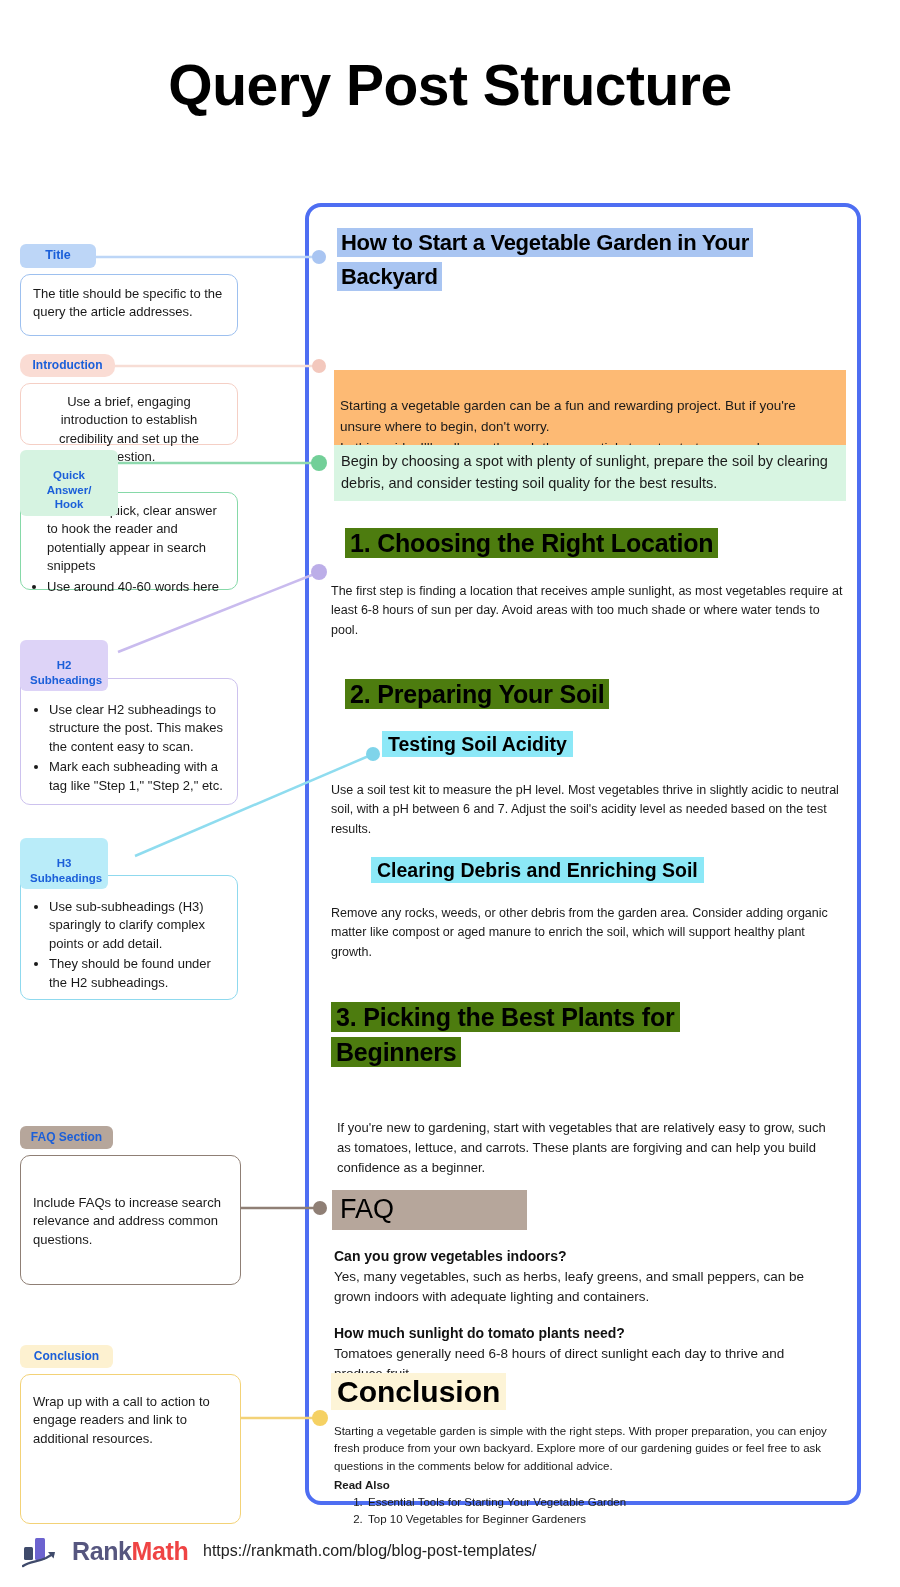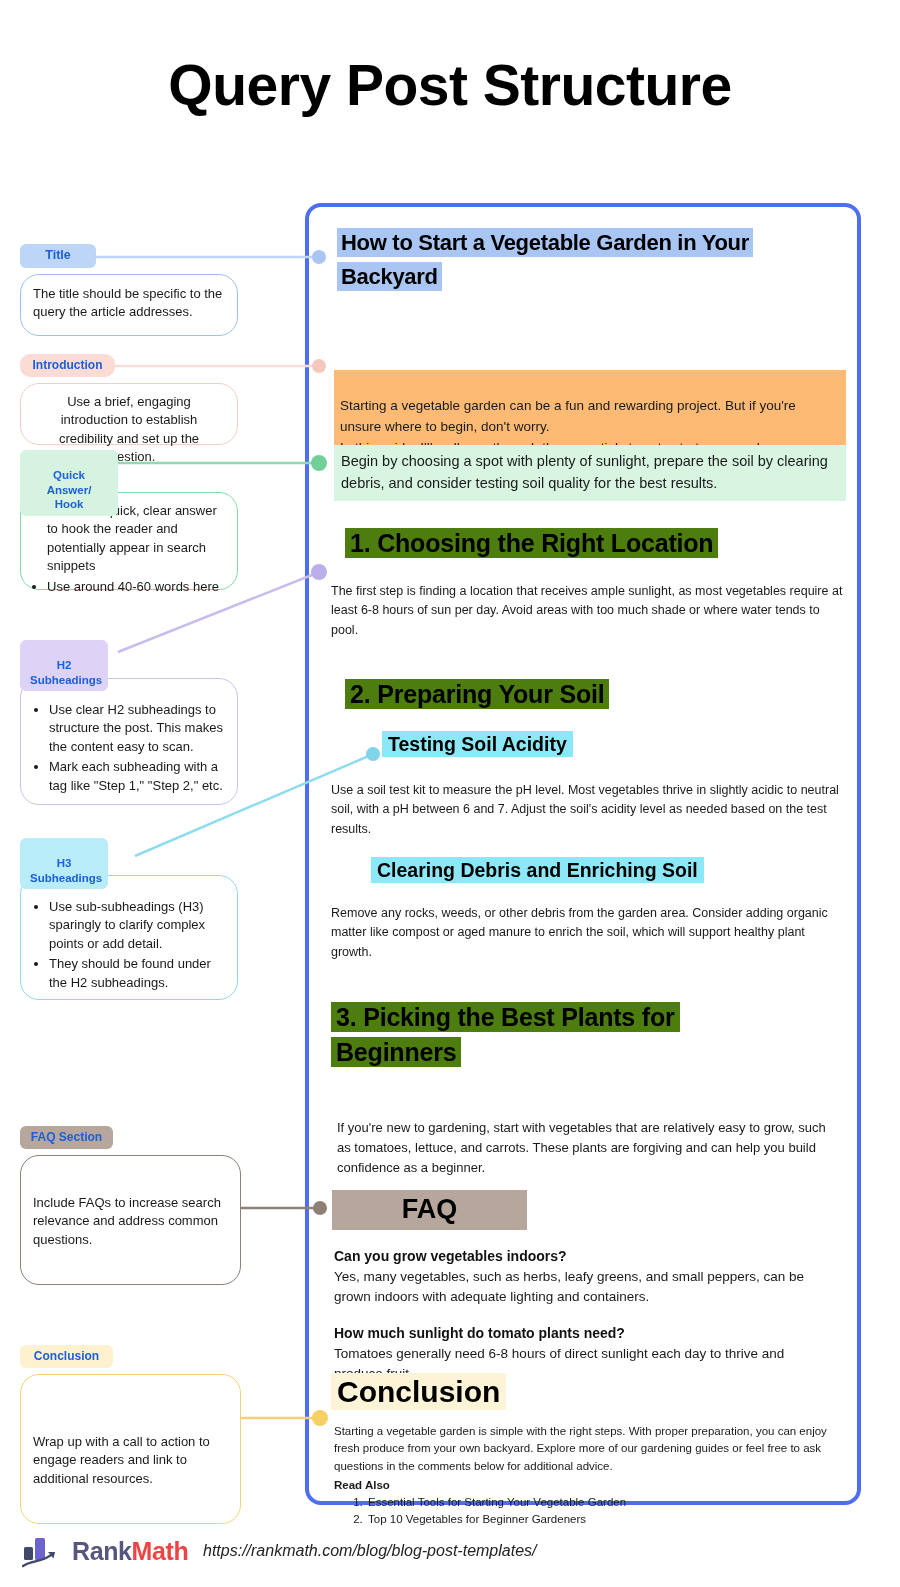--- a/index.html
+++ b/index.html
@@ -60,21 +60,21 @@
     line-height: 1.4;
   }
   .h3head span { background: #8ce8f7; padding: 2px 6px; }
 
   .body-p {
     position: absolute; font-size: 12.5px; line-height: 1.55; color: #1a1a1a;
   }
 
   .faq-head {
     position: absolute; left: 23px; top: 983px;
-    font-size: 27px; font-weight: 700; color: #000; line-height: 1.2; text-align: center;
+    font-size: 27px; font-weight: 400; color: #000; line-height: 1.2;
   }
   .faq-head span { background: #b6a69b; padding: 3px 8px 5px 8px; display: inline-block;
                    min-width: 195px; }
 
   .faq-q {
     position: absolute; font-size: 14px; font-weight: 700; color: #111;
   }
   .faq-a {
     position: absolute; font-size: 13.5px; line-height: 1.45; color: #1a1a1a; width: 500px;
   }
@@ -93,42 +93,42 @@
   .read-list { margin: 0 0 0 32px; padding: 0; font-size: 11.5px; line-height: 1.5; }
   .read-list li { padding-left: 2px; }
 
   
   .tag {
     position: absolute; font-size: 12.5px; font-weight: 700;
     color: #1b5fd9; border-radius: 6px; text-align: center;
     line-height: 1.25; padding: 4px 10px; z-index: 4;
   }
   .note {
-    position: absolute; background: #fff; border-radius: 19px;
+    position: absolute; background: #fff; border-radius: 10px;
     font-size: 13px; line-height: 1.42; color: #1a1a1a; z-index: 3;
   }
   .note ul { margin: 0; padding-left: 18px; }
   .note ul li { margin-bottom: 2px; }
 
   
   .svg-layer { position: absolute; left: 0; top: 0; width: 900px; height: 1587px;
                pointer-events: none; z-index: 2; }
 
   
   .footer { position: absolute; left: 0; top: 1531px; width: 900px; height: 56px; }
   .logo-mark { position: absolute; left: 22px; top: 4px; width: 44px; height: 34px; }
   .logo-text {
     position: absolute; left: 72px; top: 6px;
     font-size: 25px; font-weight: 700; letter-spacing: -0.4px;
   }
   .logo-rank { color: #56567f; }
   .logo-math { color: #ef4444; }
   .footer-url {
     position: absolute; left: 203px; top: 11px;
-    font-size: 16px; color: #222; font-family: "Liberation Sans", sans-serif; font-style: italic;
+    font-size: 16px; color: #222; font-family: "Liberation Sans", sans-serif;
   }
 </style>
 </head>
 <body>
 
 <div id="root">
 
   <div class="page-title">Query Post Structure</div>
 
   <svg class="svg-layer" viewBox="0 0 900 1587">
@@ -205,21 +205,21 @@
   <div class="tag" style="left:20px; top:1126px; width:93px; background:#b6a69b; font-size:12px;">
     <span>FAQ Section</span>
   </div>
   <div class="note" style="left:20px; top:1155px; width:221px; height:130px; border:1.5px solid #8f7f75; padding:38px 12px; text-align:left;">
     <span>Include FAQs to increase search relevance and address common questions.</span>
   </div>
 
   <div class="tag" style="left:20px; top:1345px; width:93px; background:#fdf1d0; font-size:12px;">
     <span>Conclusion</span>
   </div>
-  <div class="note" style="left:20px; top:1374px; width:221px; height:150px; border:1.5px solid #f3d277; padding:58px 12px; text-align:left;">
+  <div class="note" style="left:20px; top:1374px; width:221px; height:150px; border:1.5px solid #f3d277; padding:18px 12px; text-align:left;">
     <span>Wrap up with a call to action to engage readers and link to additional resources.</span>
   </div>
 
   <div class="panel">
     <div class="panel-inner">
 
       <div class="doc-title">
         <span>How to Start a Vegetable Garden in Your Backyard</span>
       </div>
 

